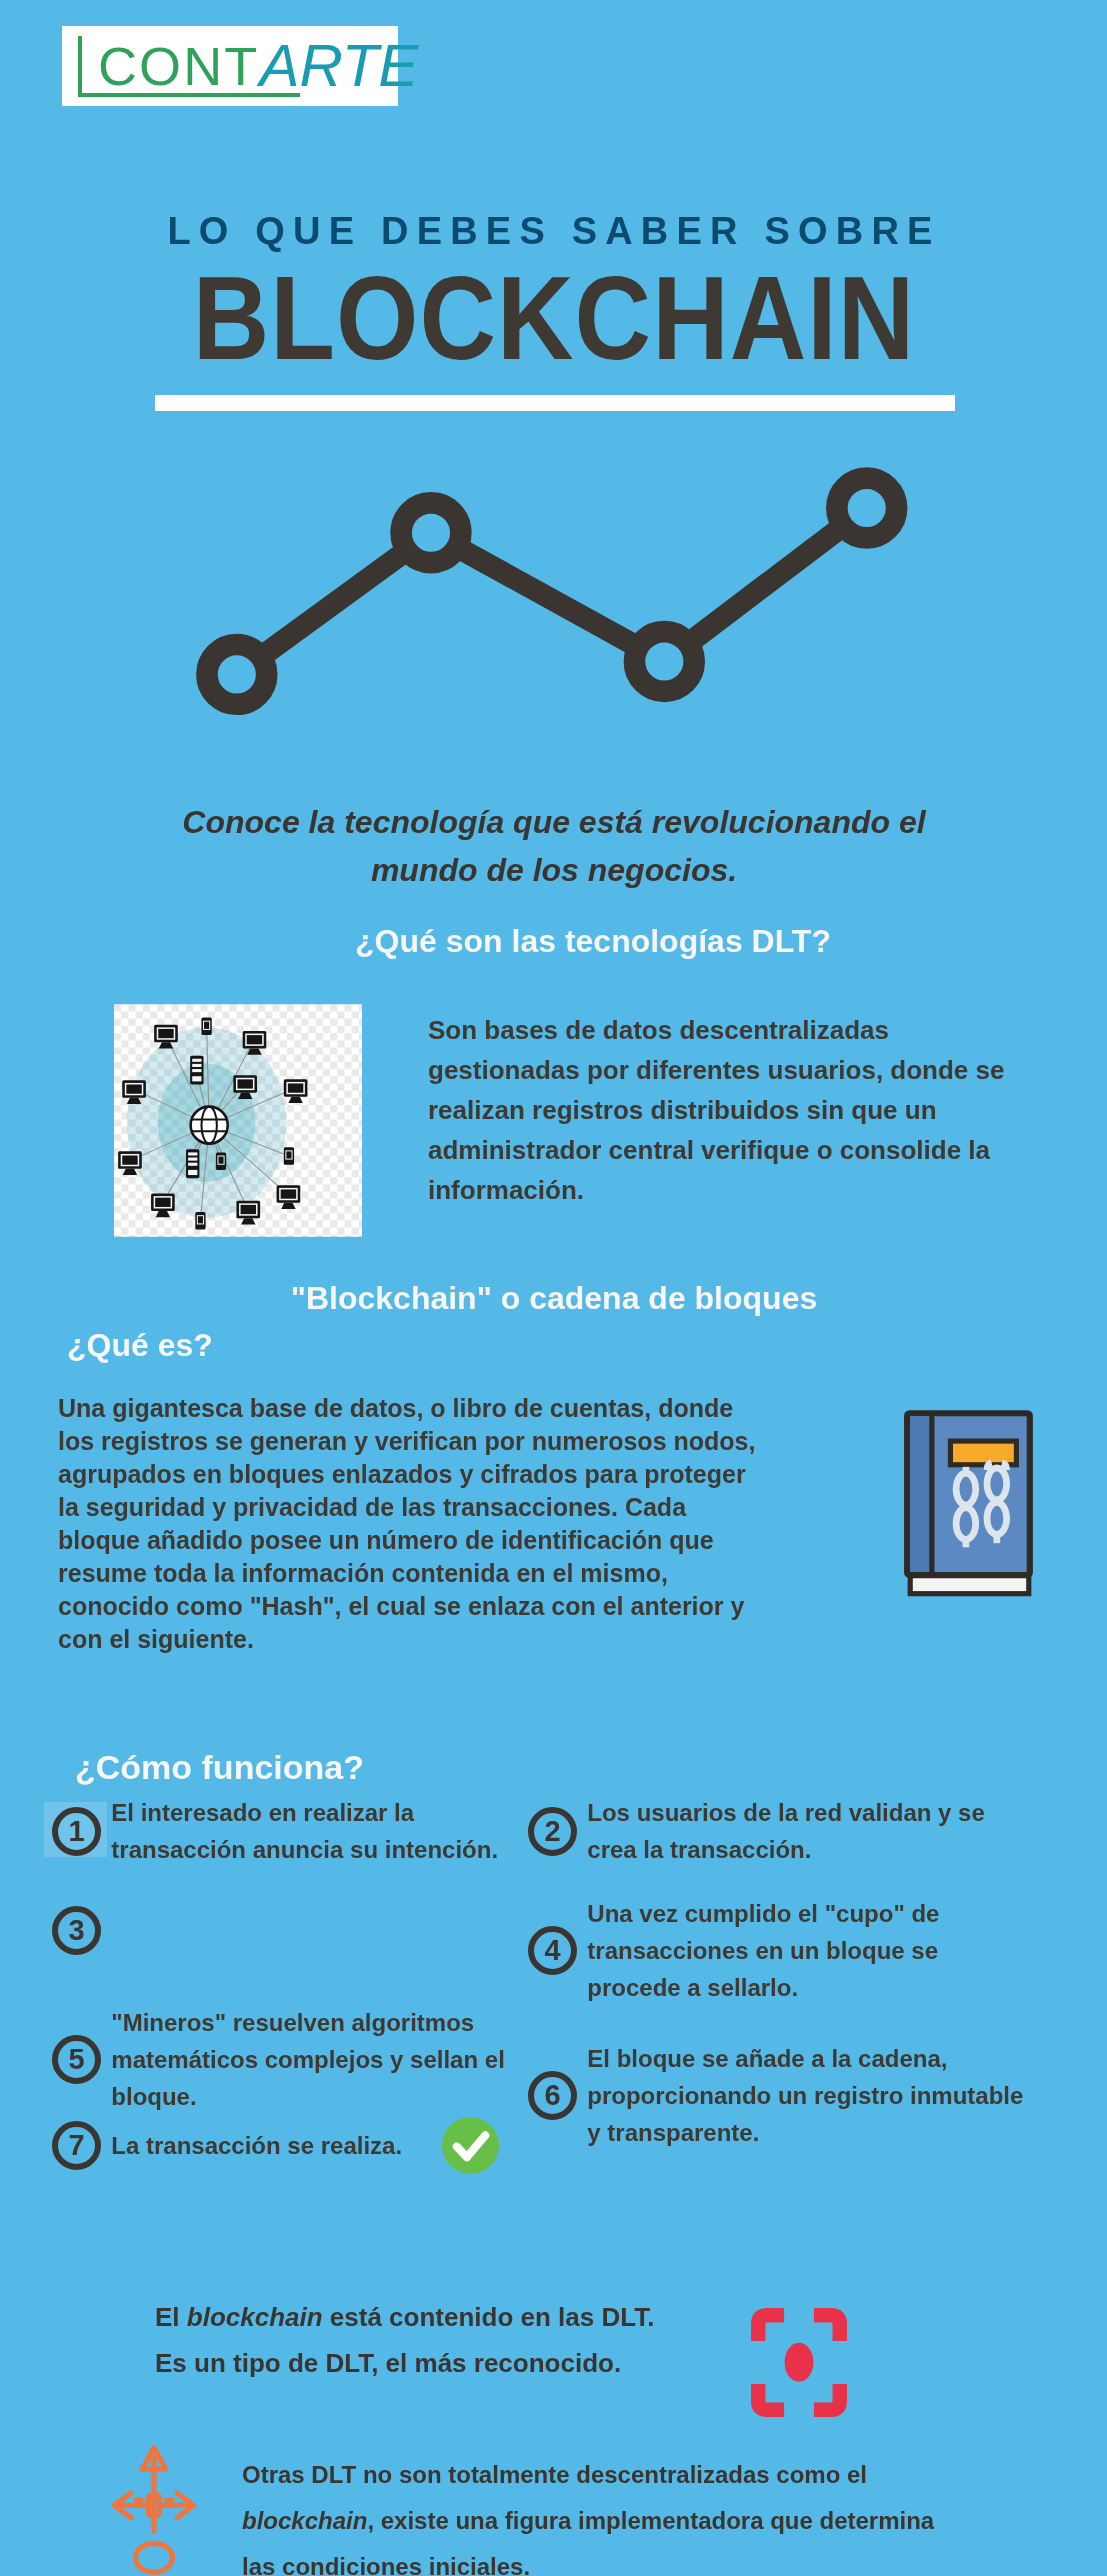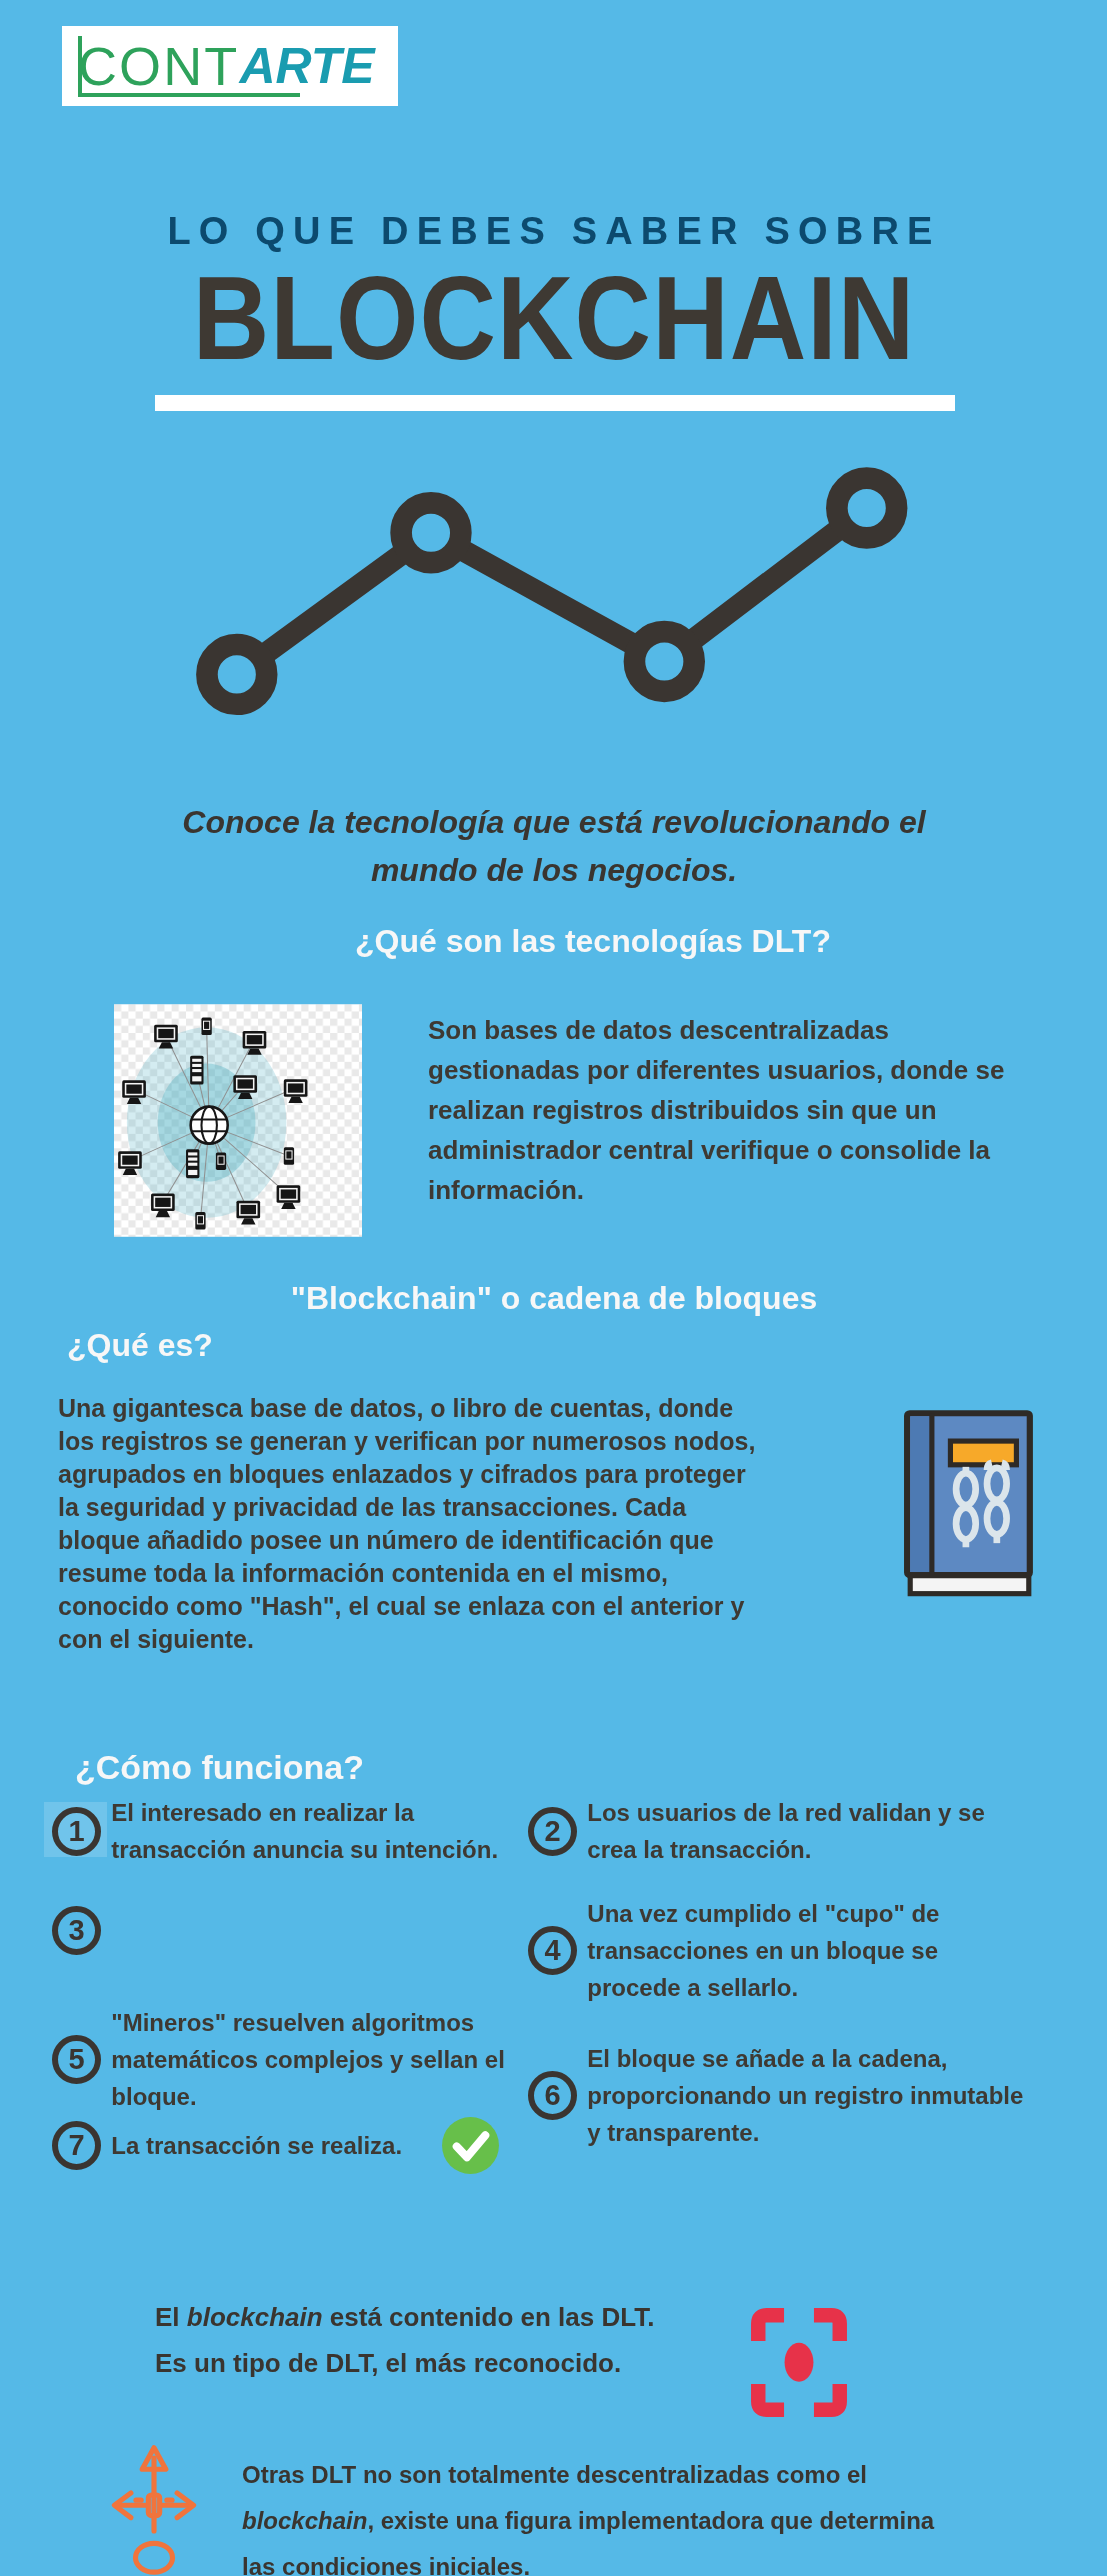--- a/index.html
+++ b/index.html
@@ -6,25 +6,25 @@
   .page{
     position:relative;
     width:1108px;height:2769px;
     background:#55b9e7;
     font-family:"Liberation Sans","DejaVu Sans",sans-serif;
     color:#3e3933;
     overflow:hidden;
   }
   .abs{position:absolute;}
   
-  .logo{left:62px;top:26px;width:336px;height:80px;background:#ffffff;display:flex;align-items:center;padding-left:16px;box-sizing:border-box;}
+  .logo{left:62px;top:26px;width:336px;height:80px;background:#ffffff;display:flex;align-items:center;padding-left:36px;box-sizing:border-box;}
   .logo-lmark-v{position:absolute;left:15.5px;top:10.3px;width:4.1px;height:58px;background:#2ea25b;}
   .logo-lmark-h{position:absolute;left:15.5px;bottom:9.3px;width:222px;height:4.1px;background:#2ea25b;}
   .logo-cont{font-size:54px;font-weight:400;color:#2ea25b;letter-spacing:2.1px;line-height:1;}
-  .logo-arte{font-size:50px;font-weight:700;font-style:italic;color:#1a9cb0;line-height:1;}
+  .logo-arte{font-size:60px;font-weight:400;font-style:italic;color:#1a9cb0;line-height:1;}
   
   .kicker{left:0;top:210px;width:1108px;text-align:center;font-size:38px;font-weight:700;letter-spacing:8.2px;color:#0c4a6e;}
   .title{left:0;top:258px;width:1108px;text-align:center;font-size:106px;font-weight:700;letter-spacing:1px;color:#3e3933;transform:scaleY(1.12);transform-origin:top center;line-height:1;}
   .title-underline{left:155px;top:395px;width:800px;height:15.5px;background:#ffffff;}
   
   .tagline{left:152px;top:798px;width:804px;text-align:center;font-size:32px;font-weight:700;font-style:italic;line-height:48px;color:#3a3530;}
   .h-white{color:#f7f7f7;font-weight:700;}
   .dlt-heading{left:0;top:923px;width:1108px;text-align:center;font-size:32px;padding-left:39px;}
   .bc-heading{left:0;top:1280px;width:1108px;text-align:center;font-size:32px;}
   .que-es{left:67px;top:1327px;font-size:32px;}

